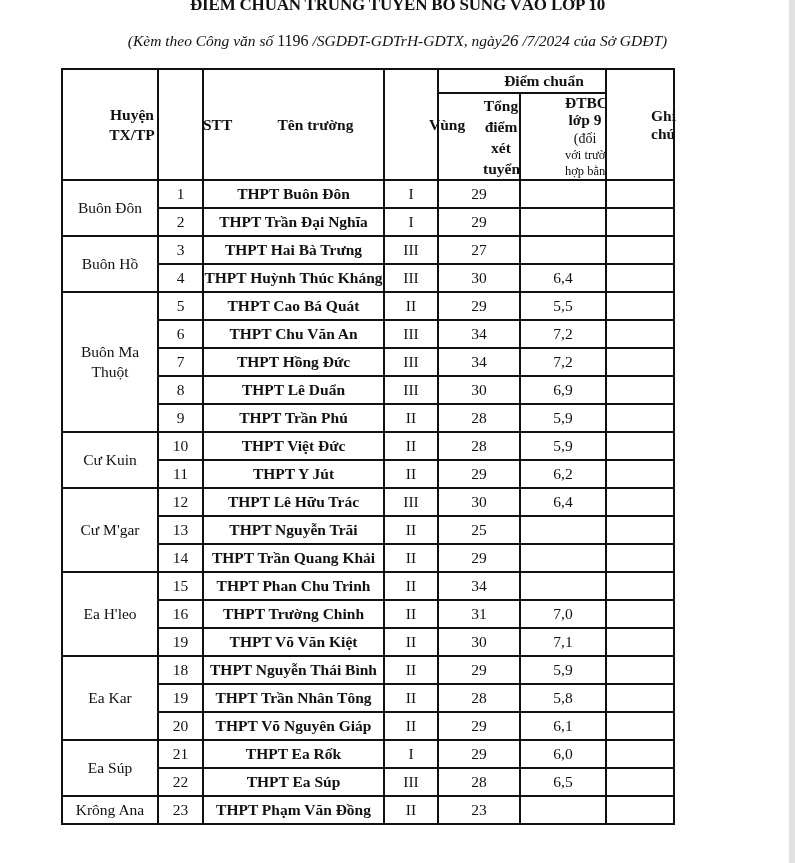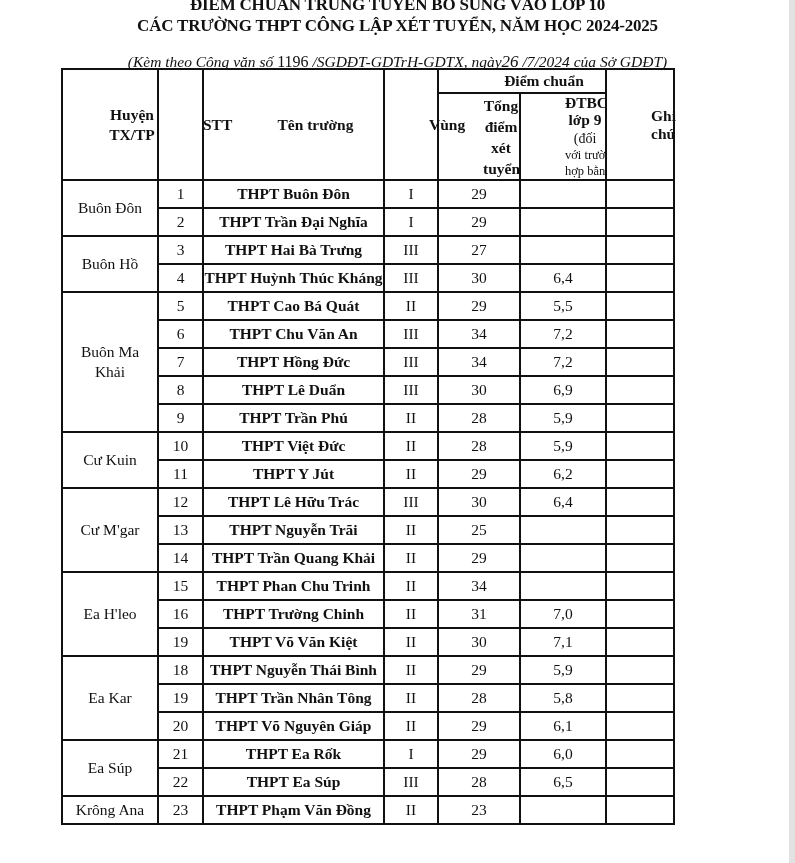--- a/index.html
+++ b/index.html
@@ -49,21 +49,20 @@
     td.school { text-align: left; padding-left: 2px; white-space: nowrap; font-weight: bold; }
     td.district { line-height: 20px; margin-left: 11px; }
   </style>
 </head>
 <body>
 
 <div class="right-strip"></div>
 
 <div class="title-block">
   <div class="title-line">ĐIỂM CHUẨN TRÚNG TUYỂN BỔ SUNG VÀO LỚP 10</div>
-  <div class="title-line">CÁC TRƯỜNG THPT CÔNG LẬP XÉT TUYỂN, NĂM HỌC 2024-2025</div>
   <div class="subtitle-line"><span>(Kèm theo Công văn số </span> <span class="num">1196</span><span> /SGDĐT-GDTrH-GDTX, ngày</span><span class="day">26</span><span> /7/2024 của Sở GDĐT)</span></div>
 </div>
 
 <table class="scores">
   <colgroup>
     <col style="width:96px">
     <col style="width:45px">
     <col style="width:181px">
     <col style="width:54px">
     <col style="width:82px">
@@ -113,21 +112,21 @@
       </tr>
       <tr>
         <td>4</td>
         <td class="school">THPT Huỳnh Thúc Kháng</td>
         <td>III</td>
         <td>30</td>
         <td>6,4</td>
         <td></td>
       </tr>
       <tr>
-        <td rowspan="5" class="district"><span>Buôn Ma</span><br><span>Khải</span></td>
+        <td rowspan="5" class="district"><span>Buôn Ma</span><br><span>Thuột</span></td>
         <td>5</td>
         <td class="school">THPT Cao Bá Quát</td>
         <td>II</td>
         <td>29</td>
         <td>5,5</td>
         <td></td>
       </tr>
       <tr>
         <td>6</td>
         <td class="school">THPT Chu Văn An</td>

